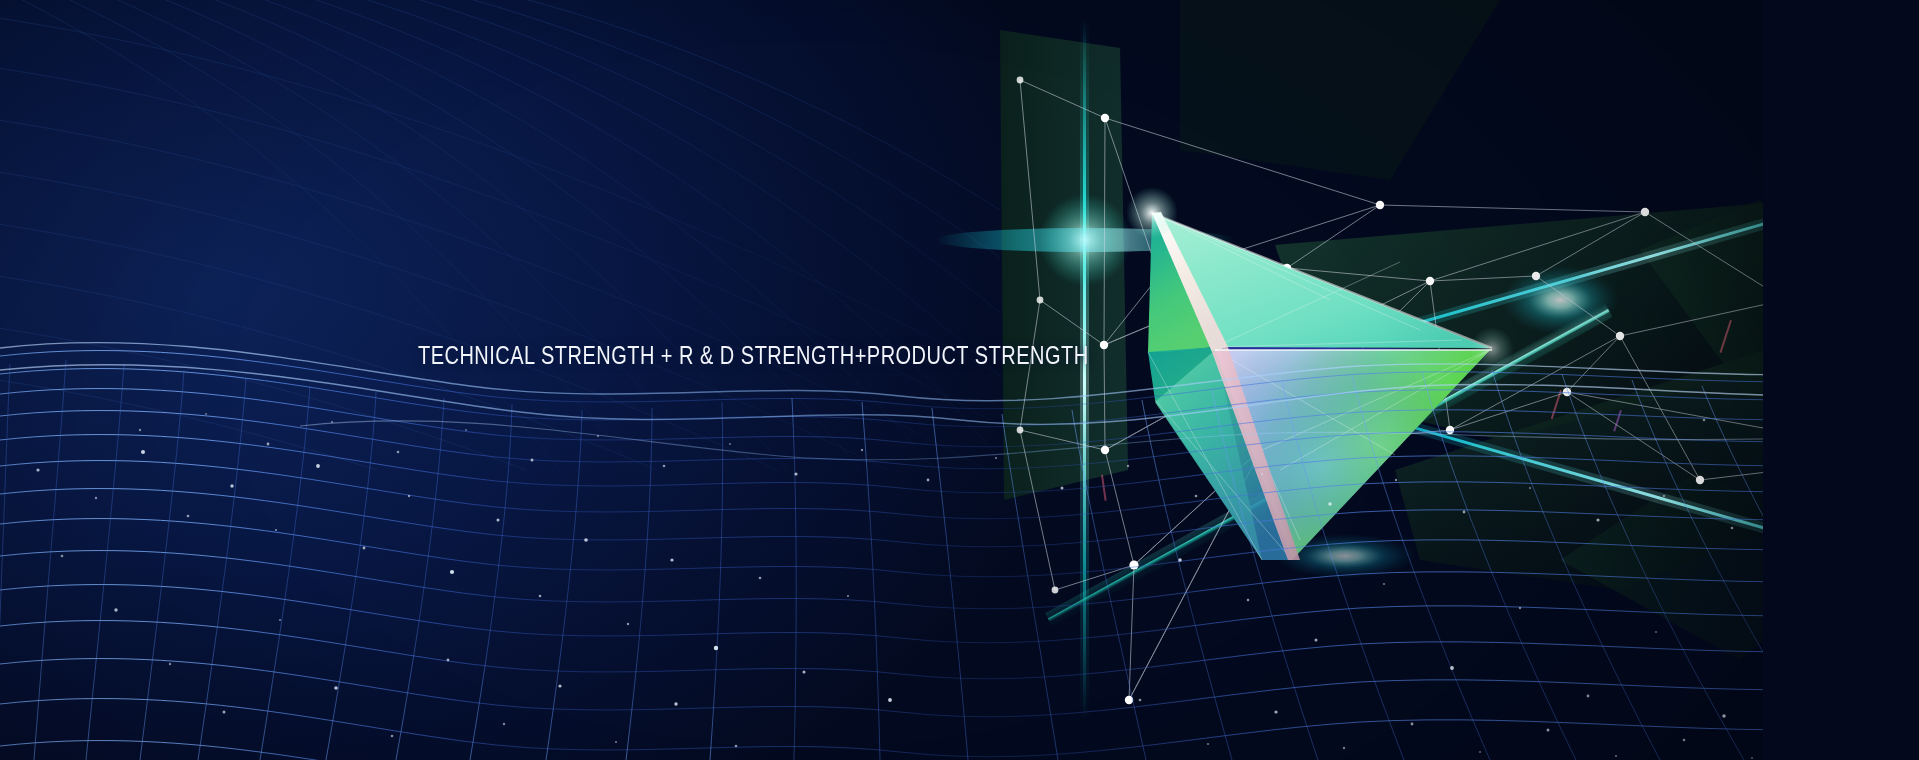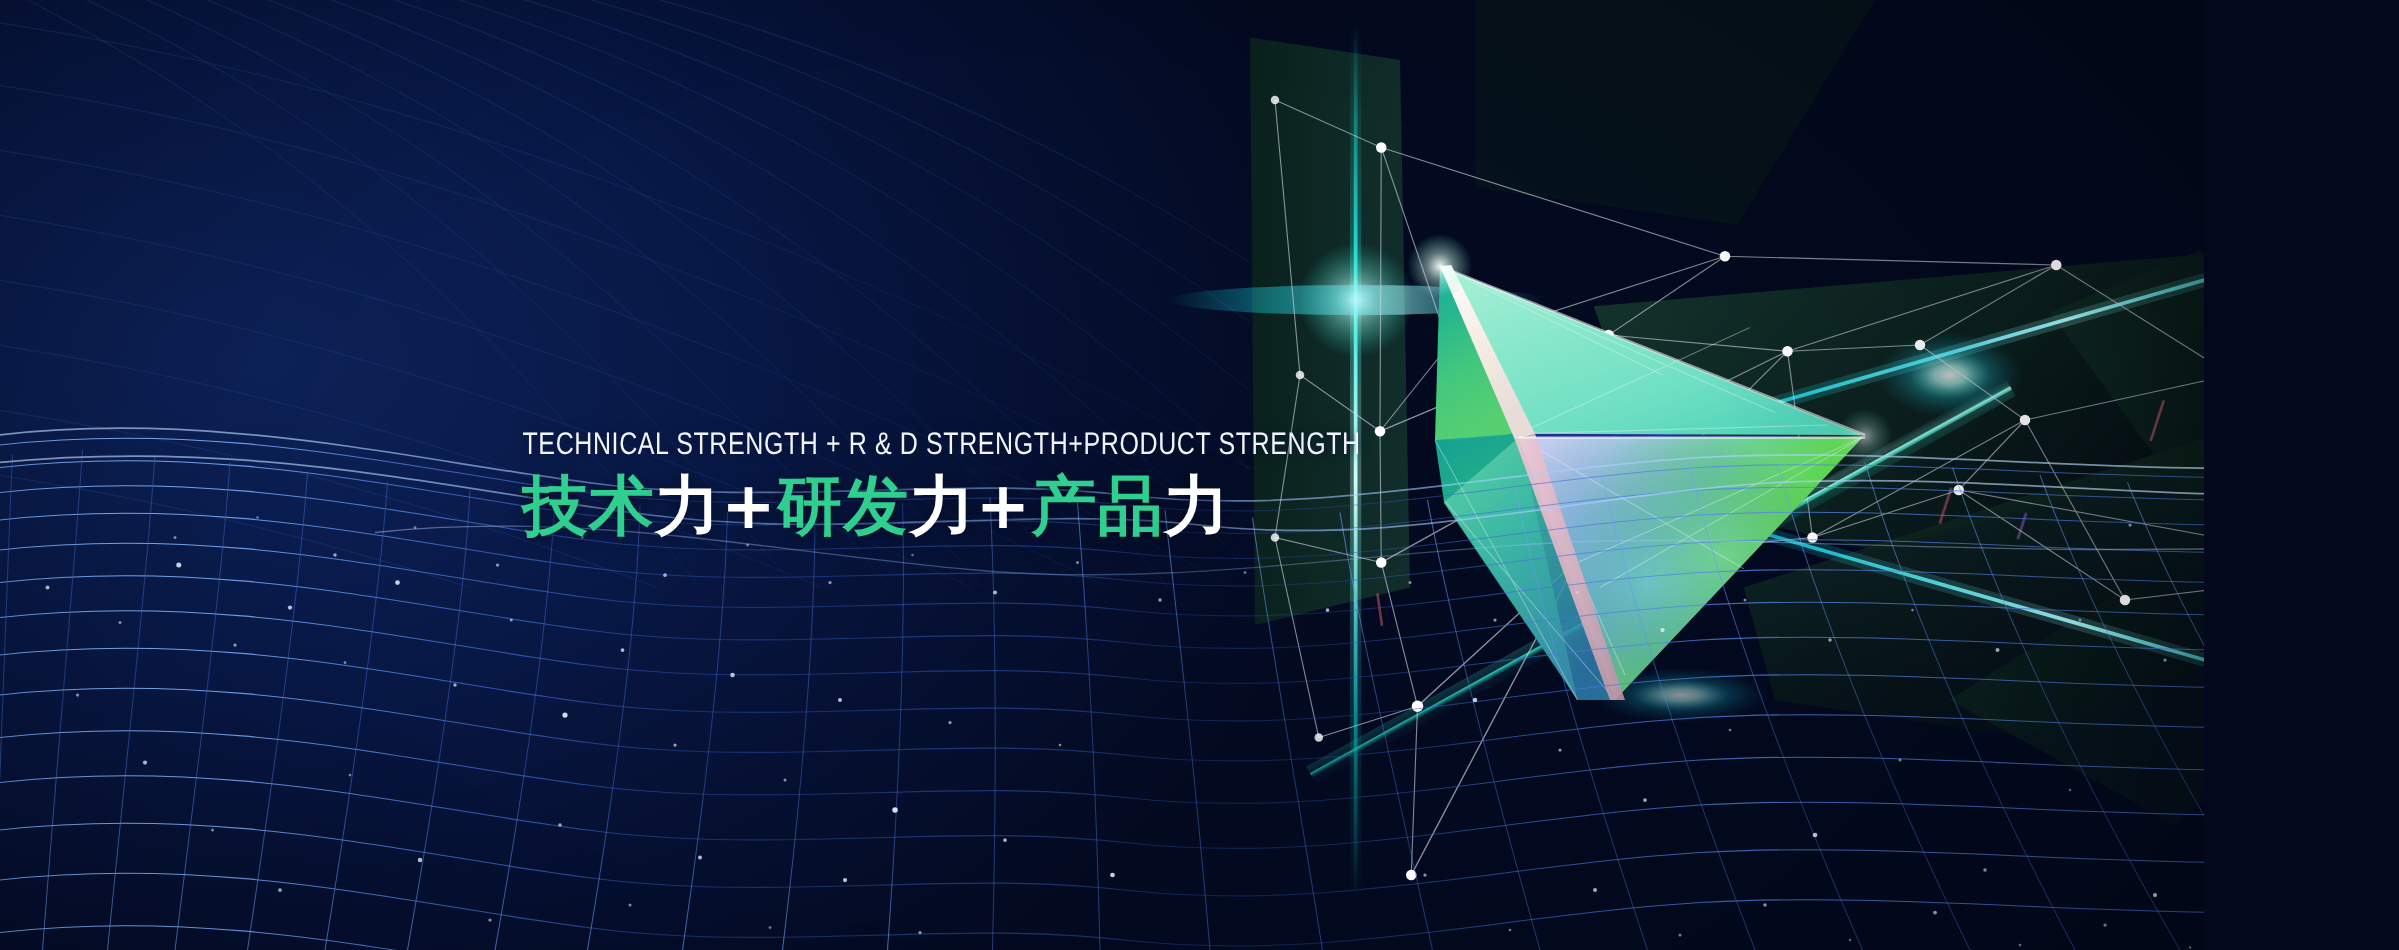--- a/index.html
+++ b/index.html
@@ -527,18 +527,15 @@
       <circle cx="1772" cy="440" r="1.0" opacity=".45"></circle>
       <circle cx="1840" cy="412" r="1.5" opacity=".7"></circle>
       <circle cx="1902" cy="448" r="1.1" opacity=".5"></circle>
     </g>
   </svg>
 
   <div class="vignette"></div>
 
   <div class="copy">
     <div class="copy-en">TECHNICAL STRENGTH + R &amp; D STRENGTH+PRODUCT STRENGTH</div>
-    <div class="copy-cn">
-      <span class="g">技术</span><span class="w">力+</span><span class="g">研发</span><span class="w">力+</span><span class="g">产品</span><span class="w">力</span>
-    </div>
   </div>
 
 </div>
 
 </body></html>

